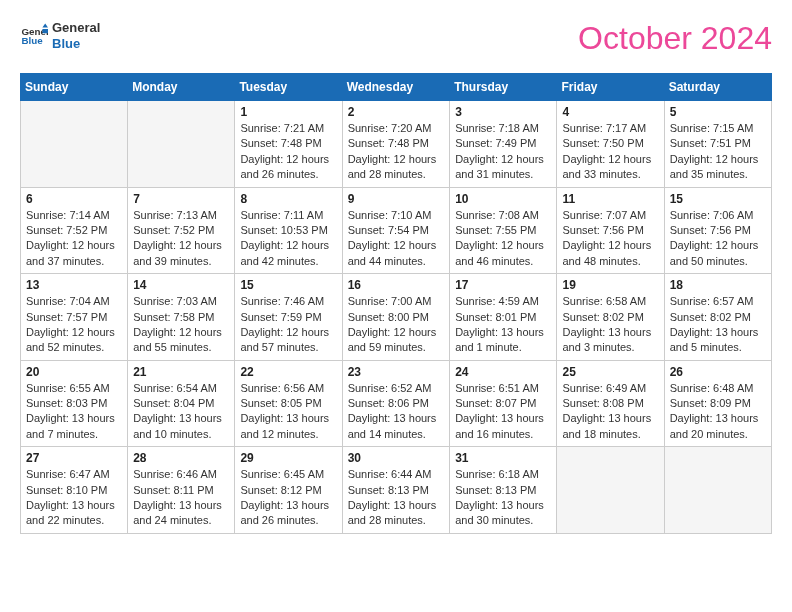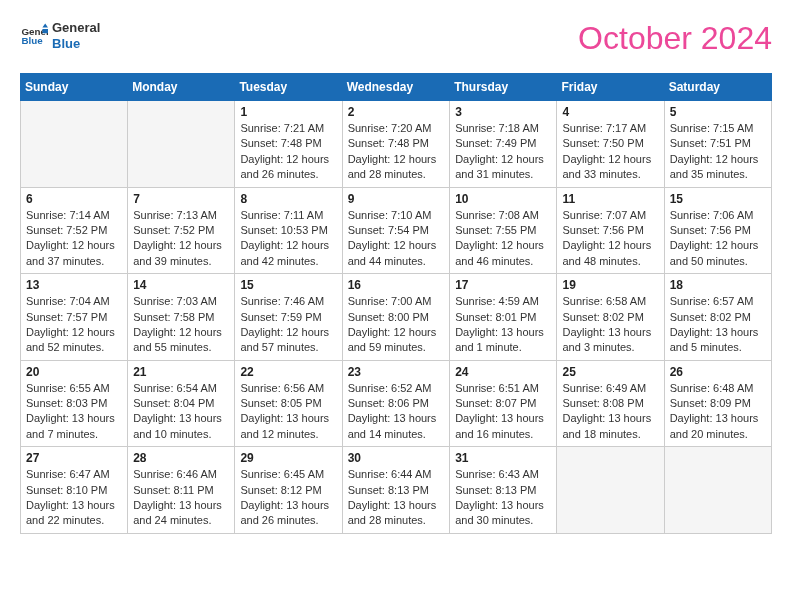--- a/index.html
+++ b/index.html
@@ -294,21 +294,21 @@
 Daylight: 13 hours and 26 minutes.</div>
         </td>
         <td>
           <div class="day-num">30</div>
           <div class="day-info">Sunrise: 6:44 AM
 Sunset: 8:13 PM
 Daylight: 13 hours and 28 minutes.</div>
         </td>
         <td>
           <div class="day-num">31</div>
-          <div class="day-info">Sunrise: 6:43 AM
+          <div class="day-info">Sunrise: 6:18 AM
 Sunset: 8:13 PM
 Daylight: 13 hours and 30 minutes.</div>
         </td>
         <td class="empty"></td>
         <td class="empty"></td>
       </tr>
     </tbody>
 </table>
 
 </body></html>

